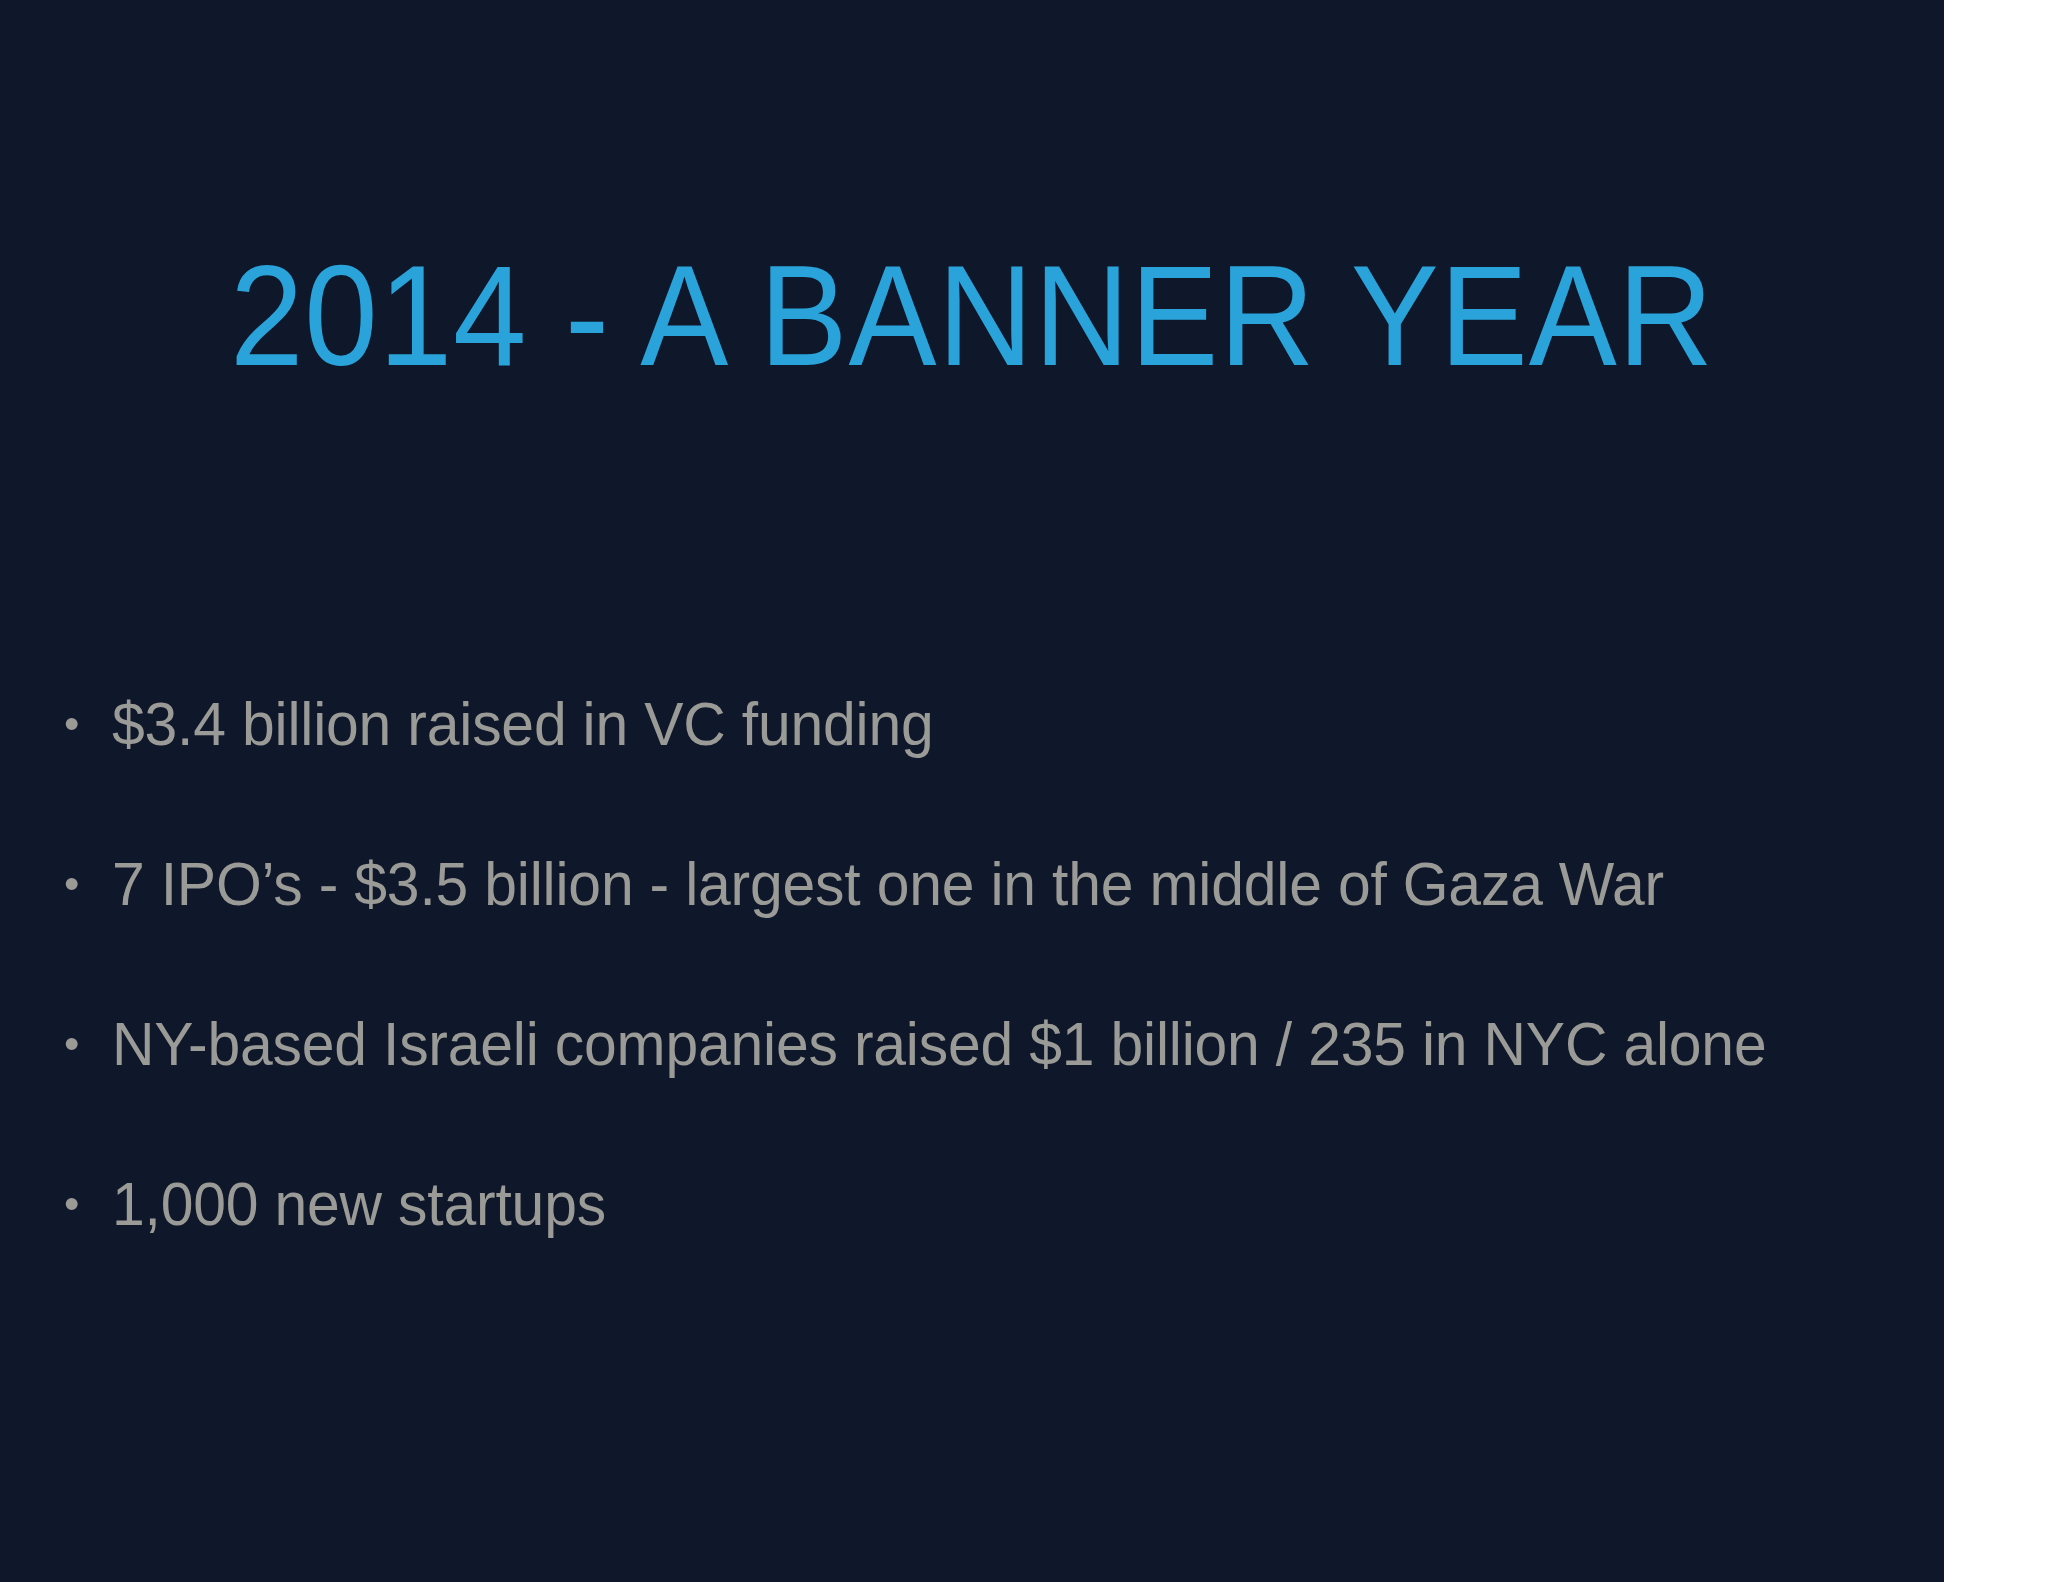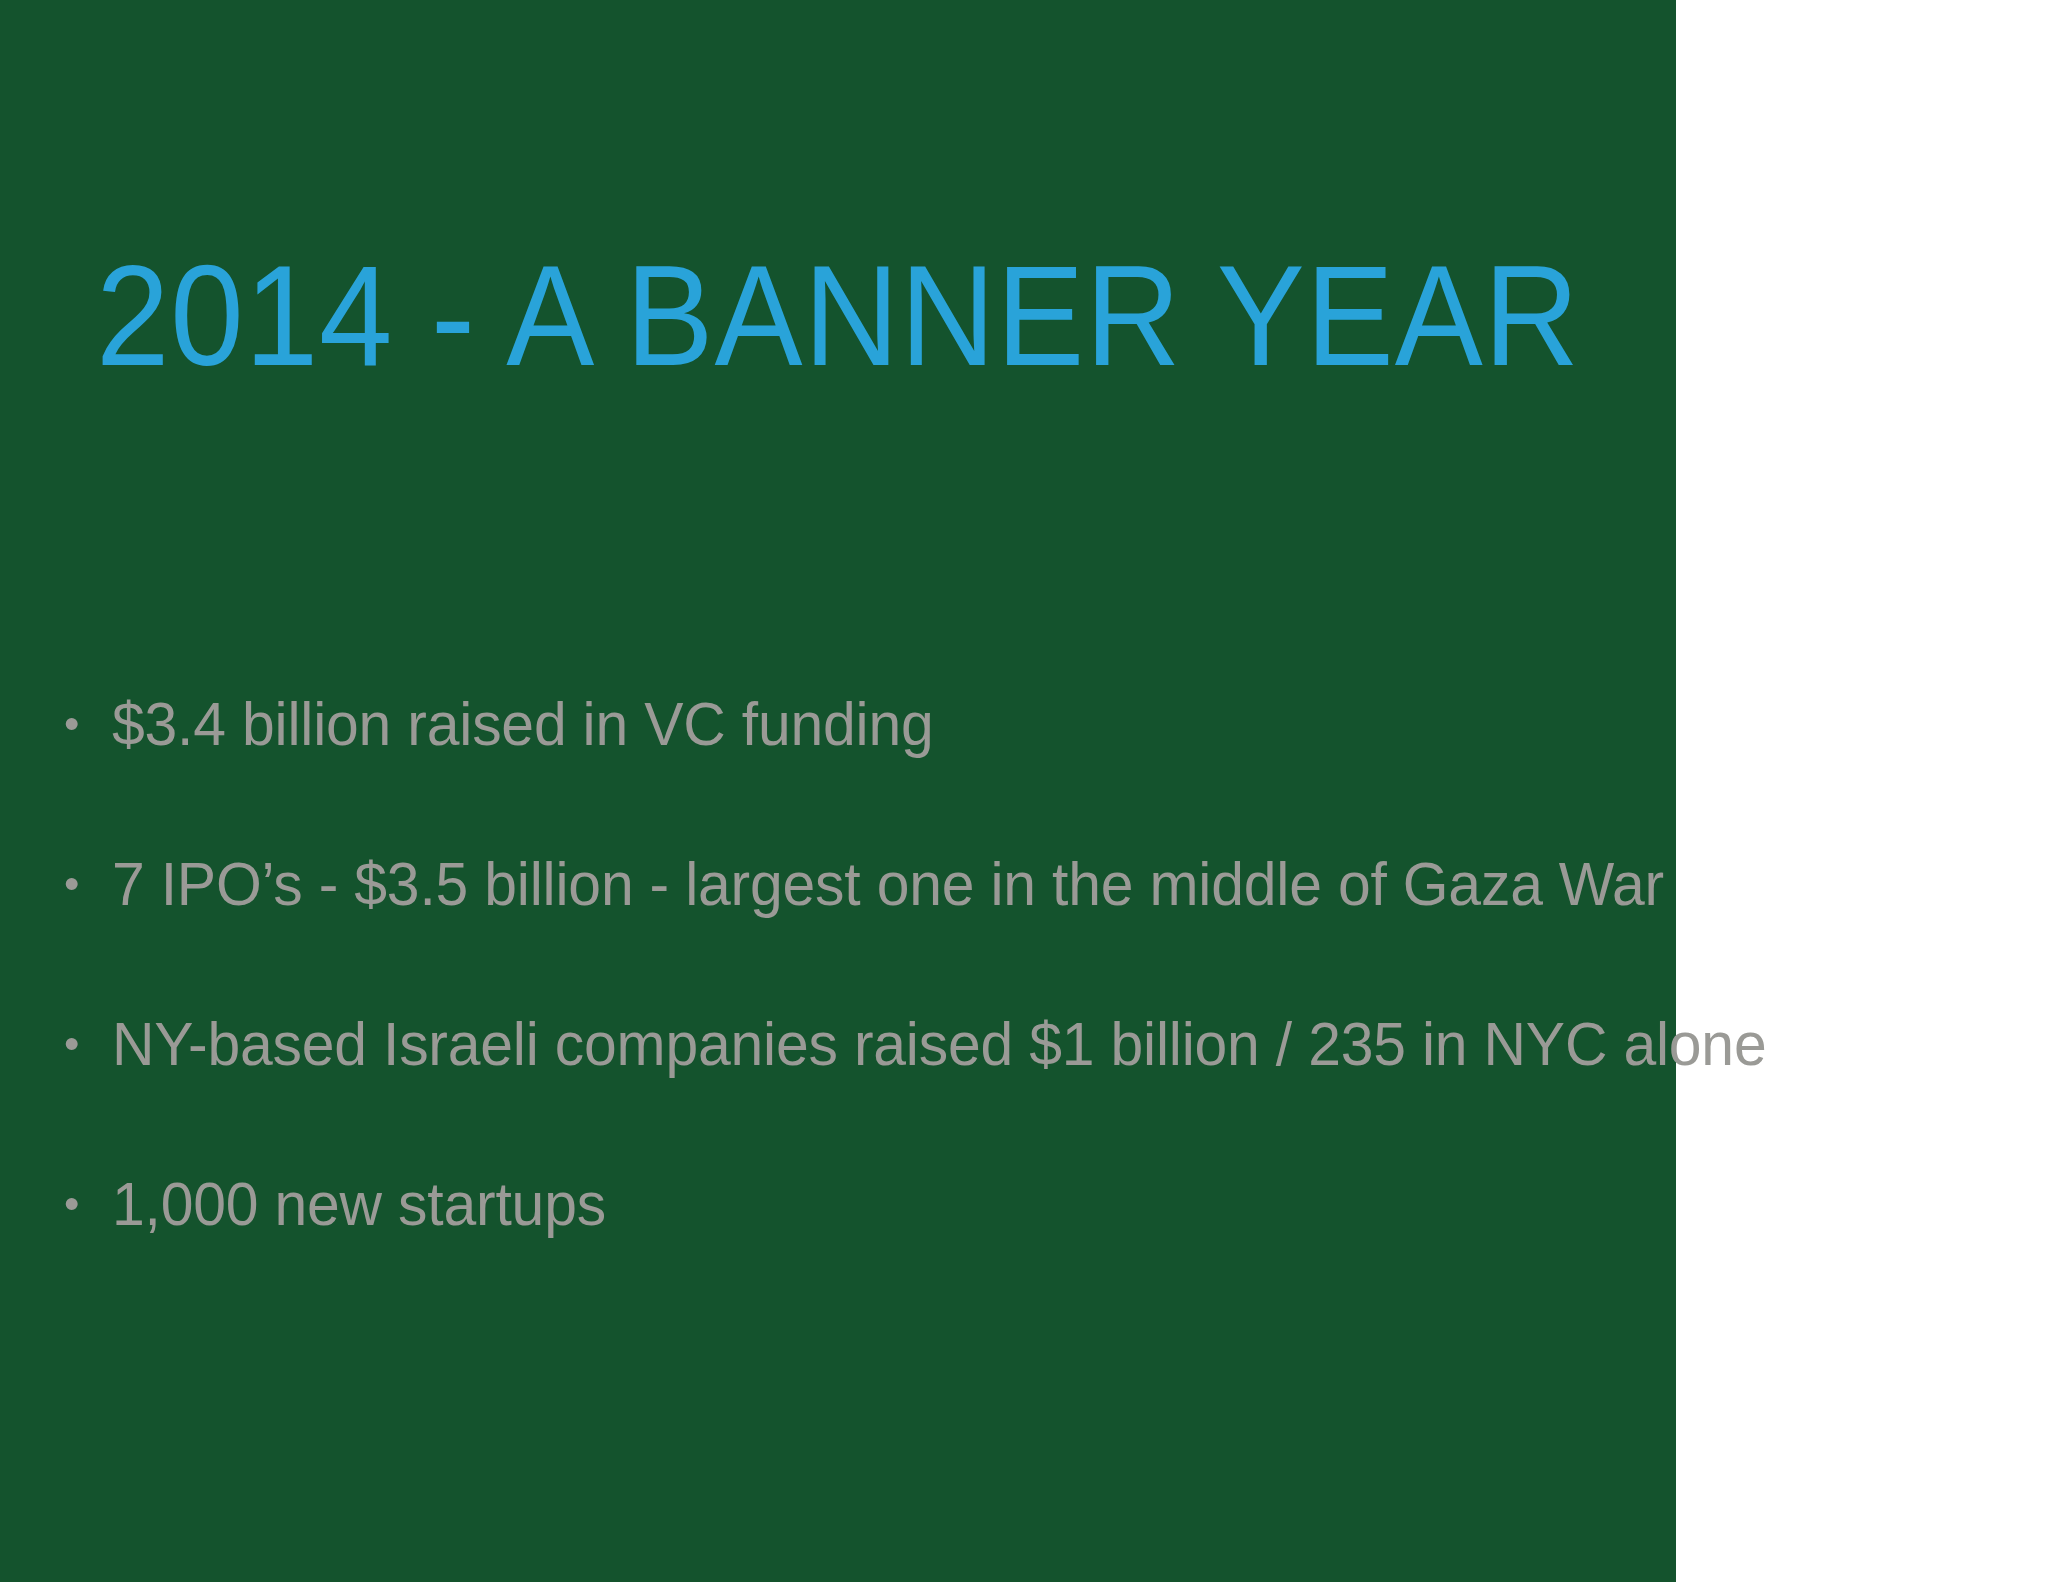--- a/index.html
+++ b/index.html
@@ -9,23 +9,23 @@
   }
   body {
     width: 2048px;
     height: 1582px;
     overflow: hidden;
     font-family: "Liberation Sans", sans-serif;
   }
 
   .slide {
     position: relative;
-    width: 1676px;
+    width: 1944px;
     height: 1582px;
-    background: #14532d;
+    background: #0f172a;
     box-sizing: border-box;
   }
 
   
   .slide-title {
     position: absolute;
     left: 0;
     right: 0;
     top: 150px;
     text-align: center;

